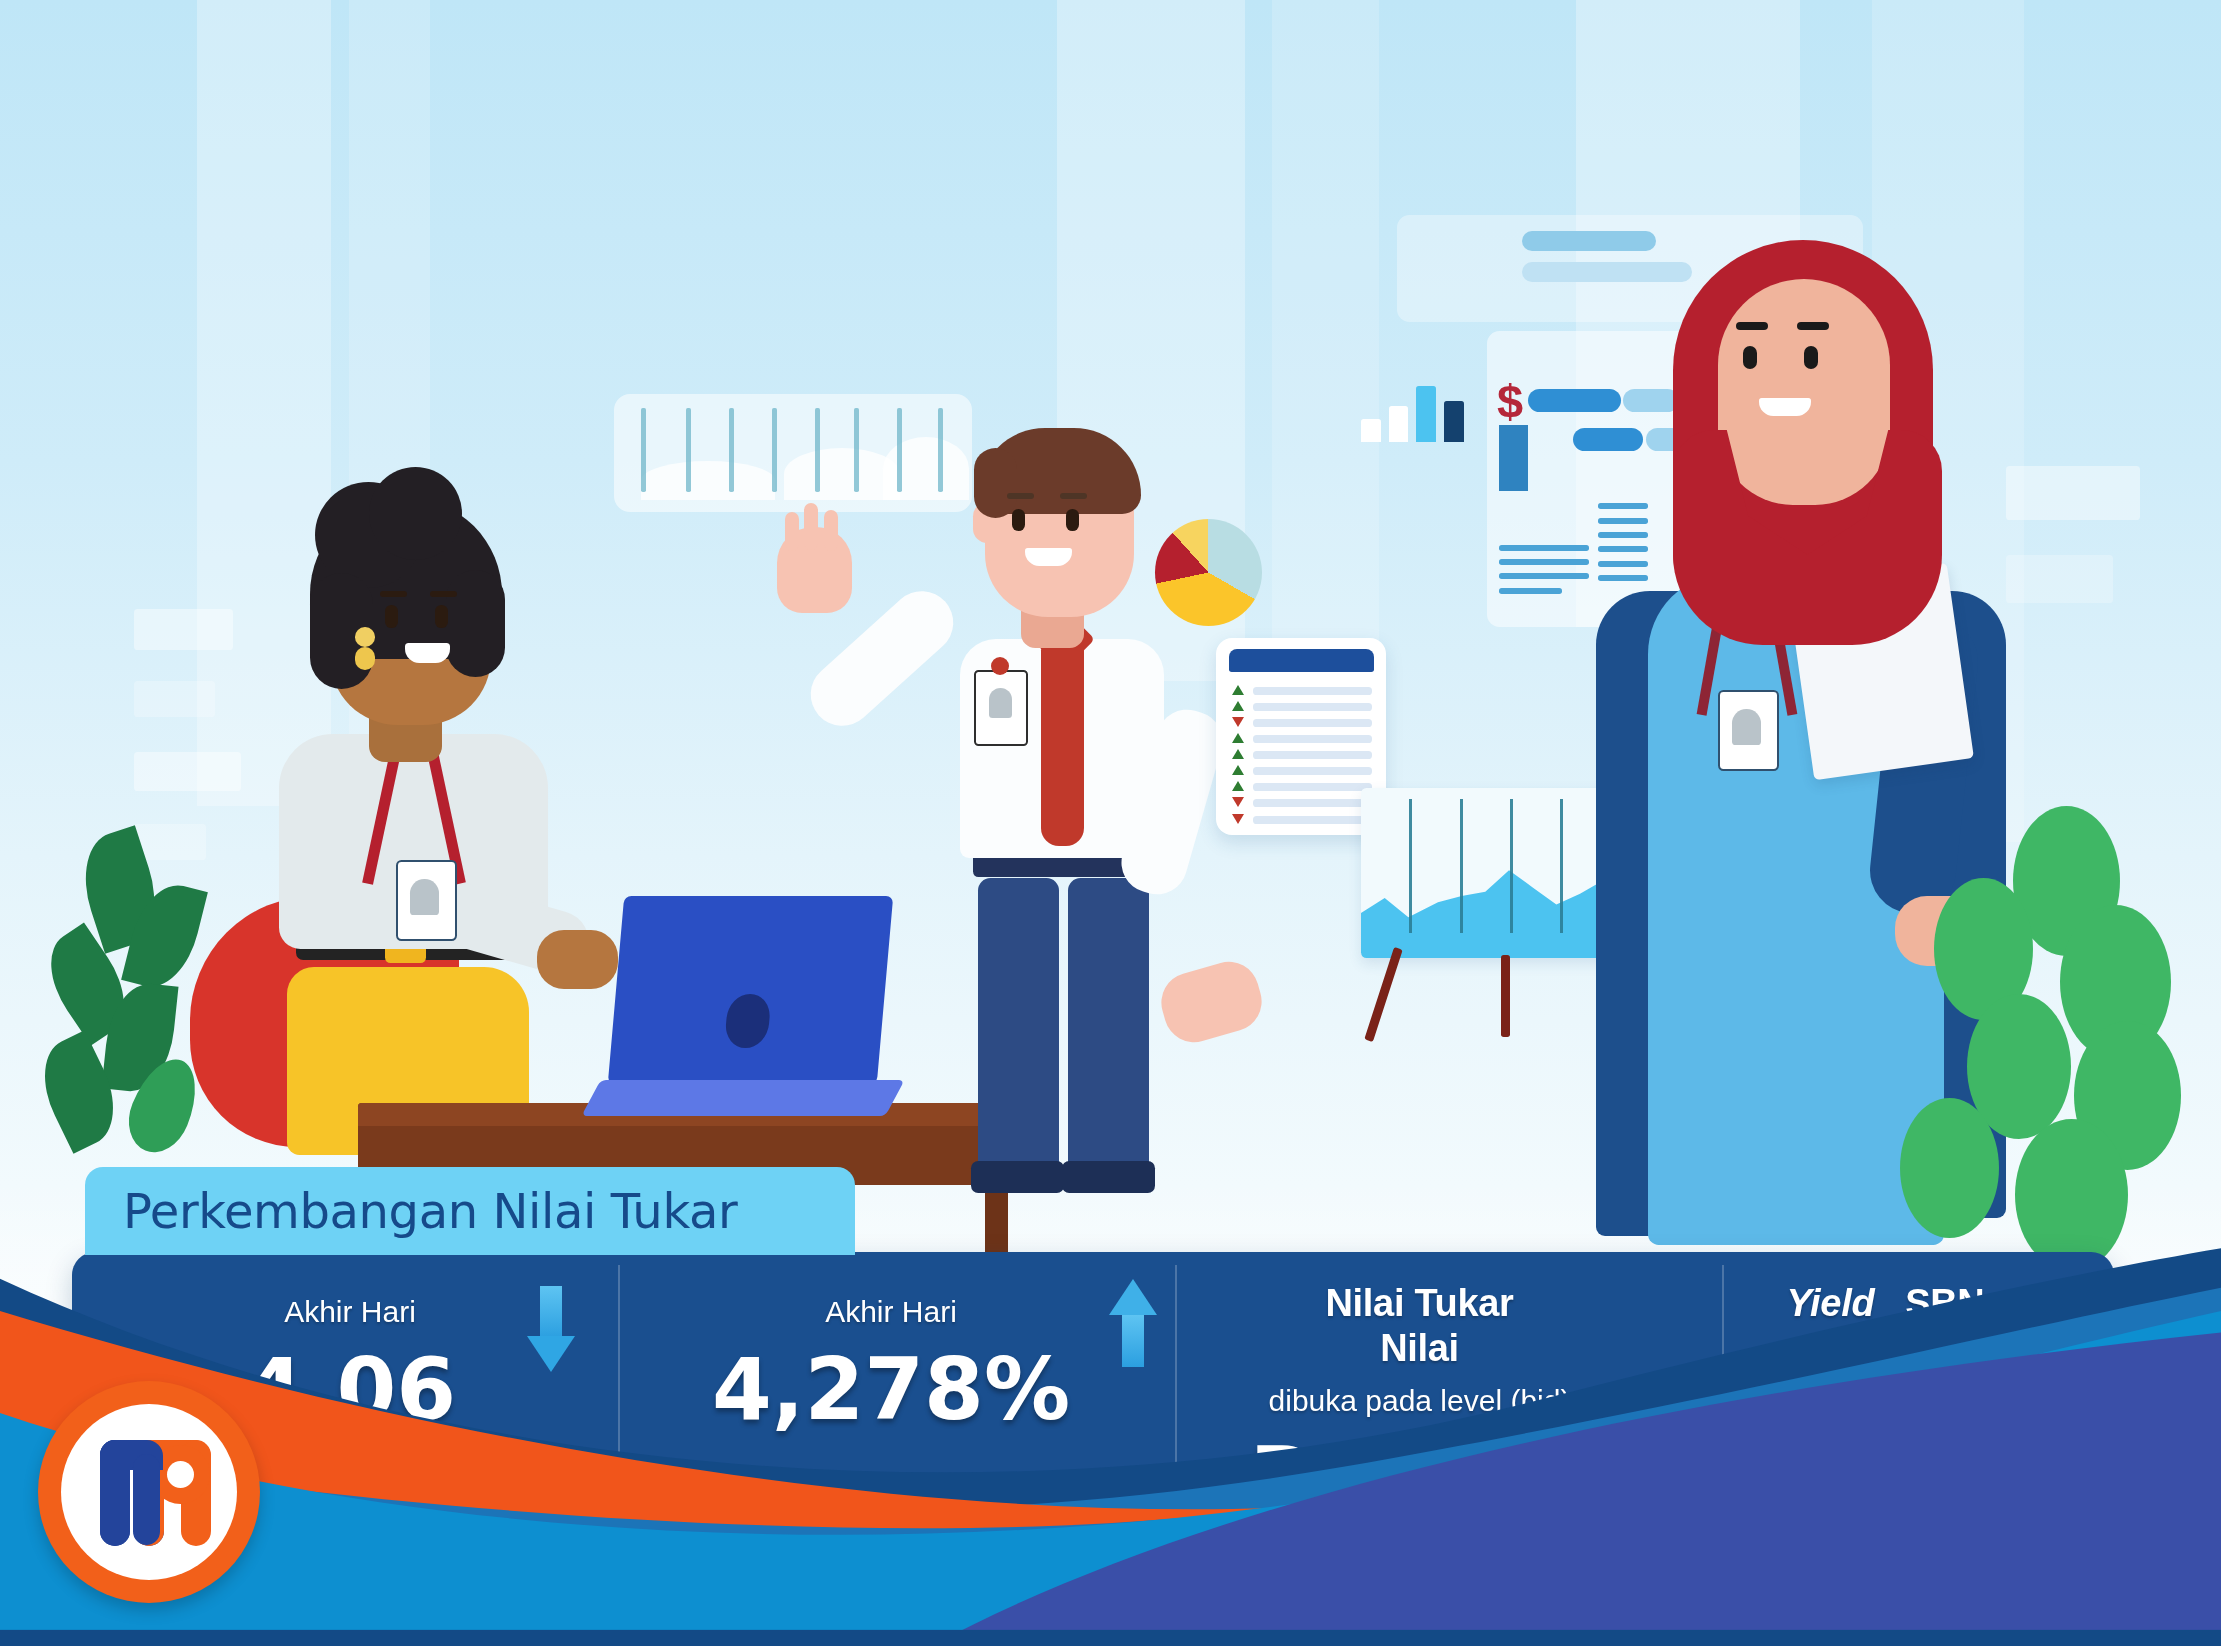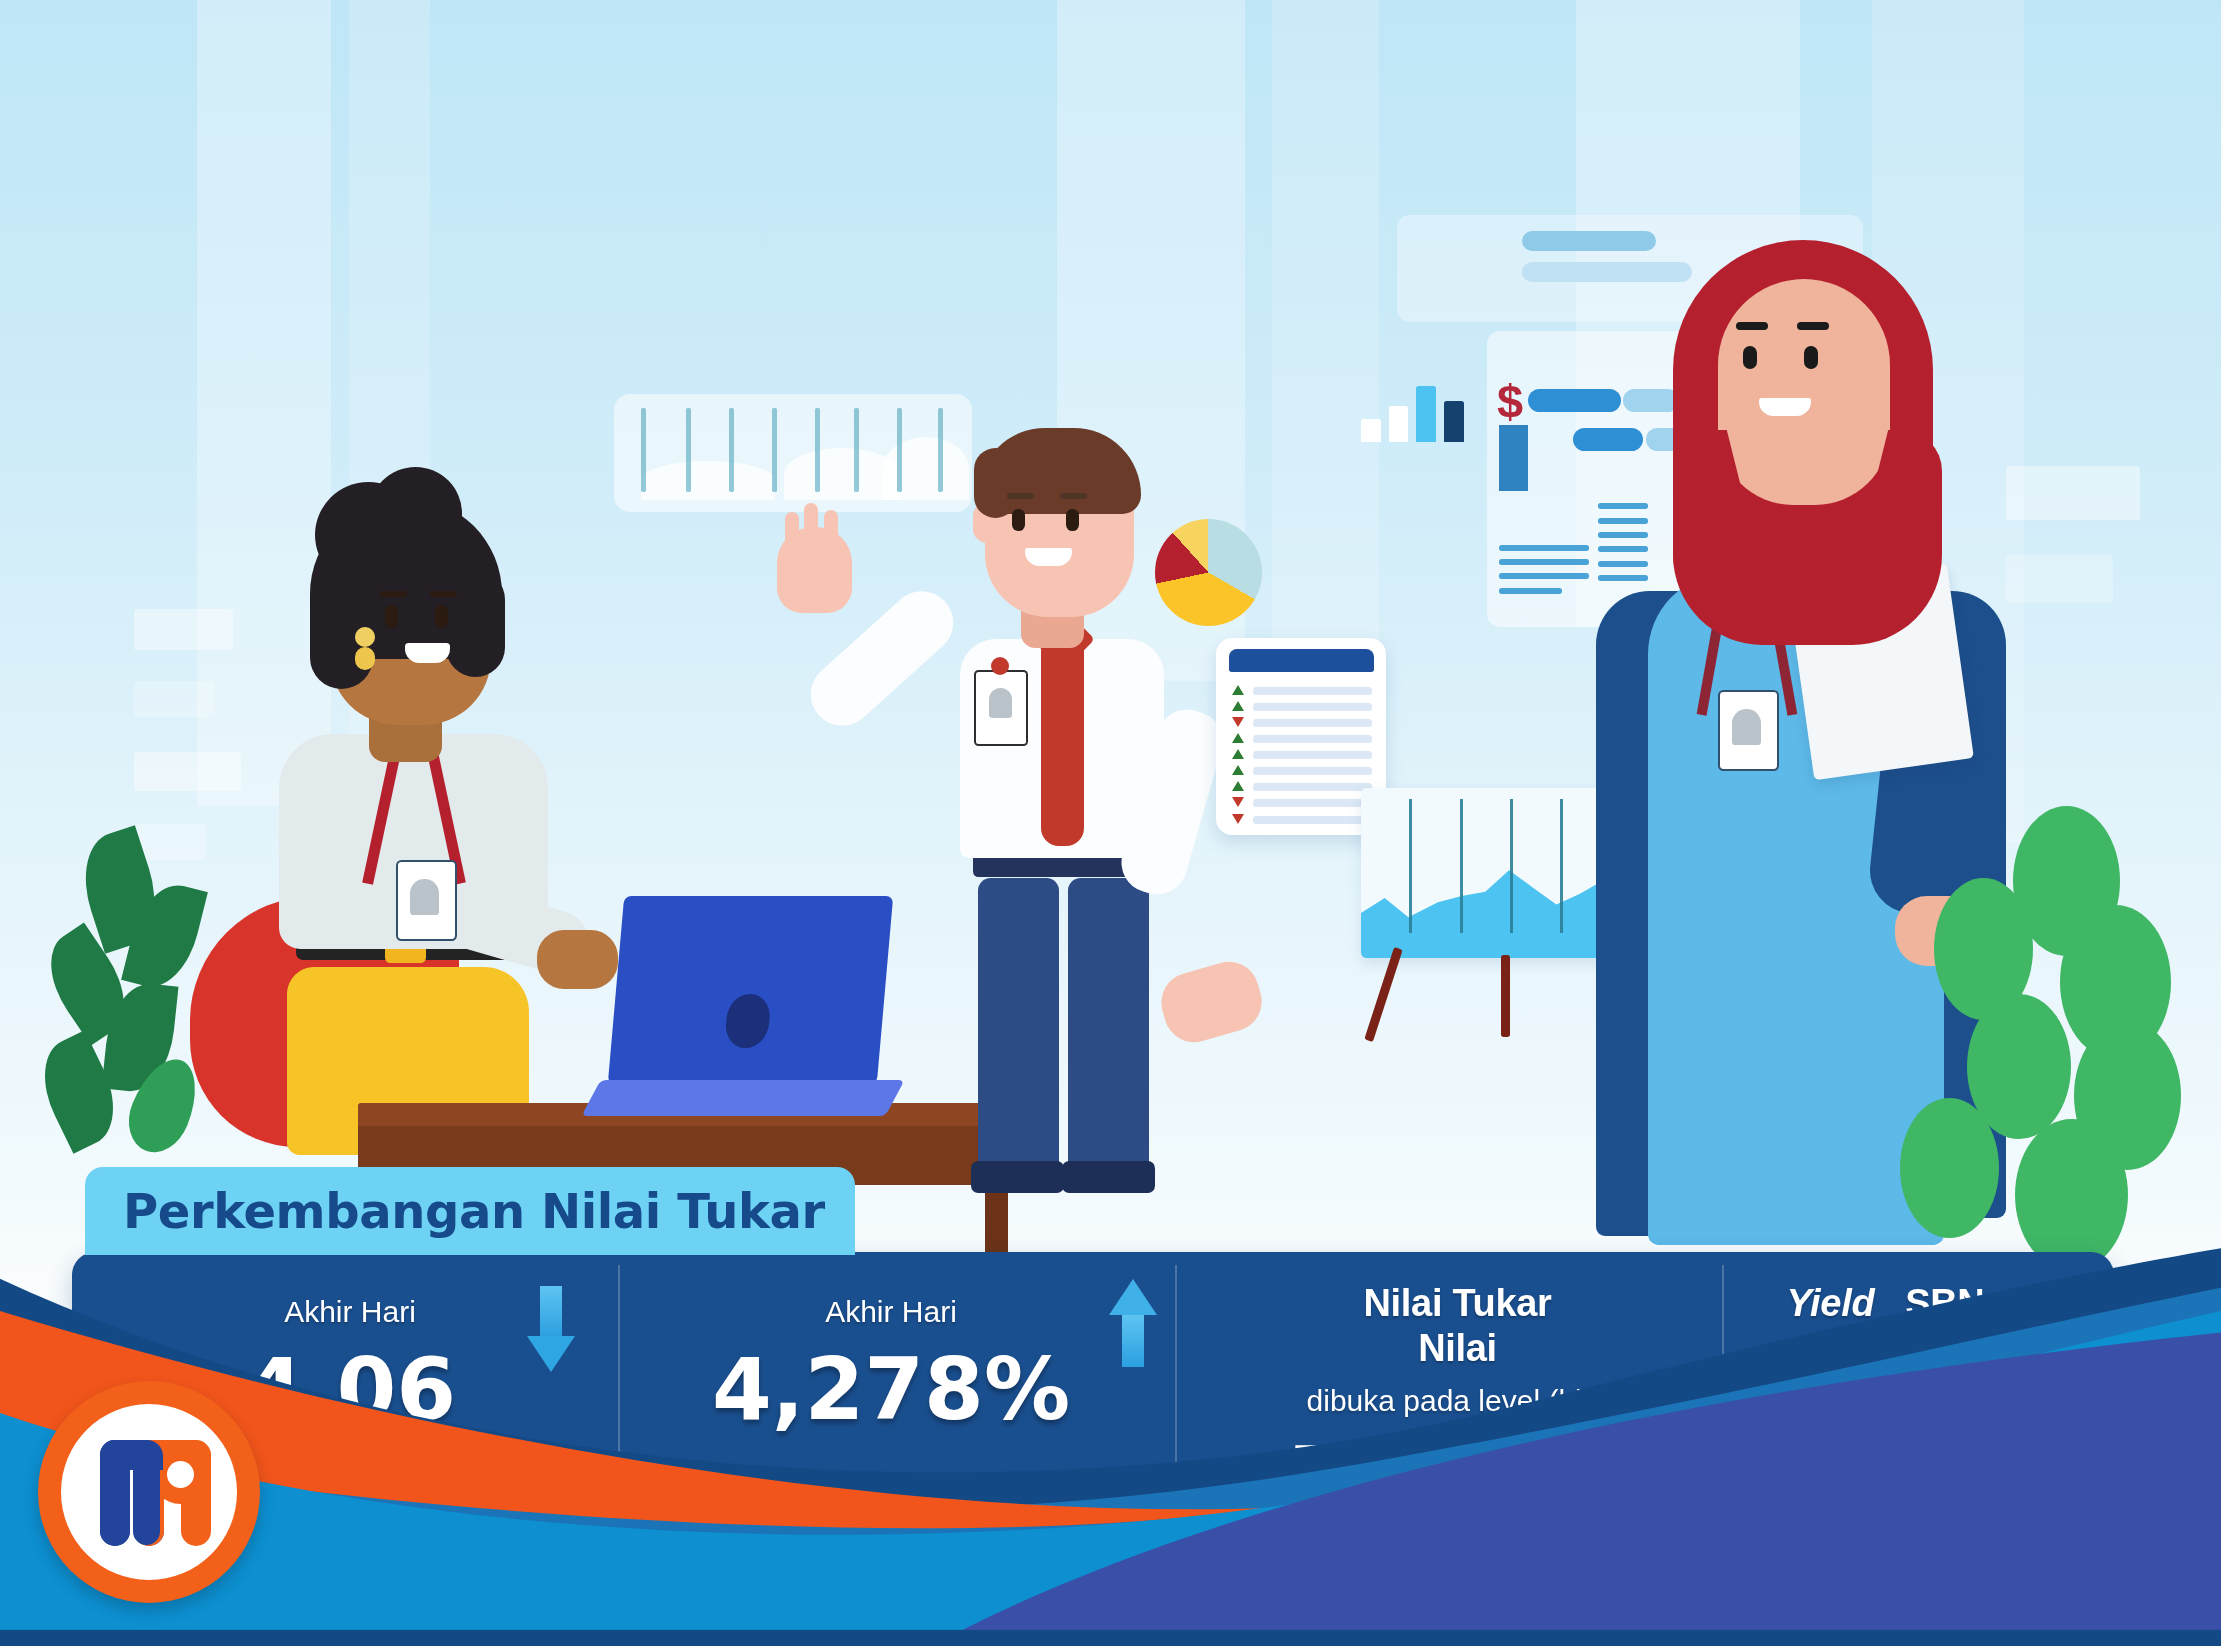--- a/index.html
+++ b/index.html
@@ -91,21 +91,21 @@
   .leaf{position:absolute;background:#1f7a45;border-radius:60% 0 60% 0;}
   .leaf2{position:absolute;background:#2f9e57;border-radius:50% 50% 50% 50%/60% 60% 40% 40%;}
   .leaf3{position:absolute;background:#3fb765;border-radius:50%;}
 
   
   #panel{position:absolute;left:72px;top:1252px;width:2042px;height:296px;
          background:#1a4f8f;border-radius:23px;box-shadow:0 9px 27px rgba(10,50,95,.22);}
   #panel-head{position:absolute;left:85px;top:1167px;width:770px;height:88px;
          background:#6ed2f5;border-radius:18px 18px 0 0;display:flex;align-items:center;padding-left:38px;
          box-sizing:border-box;}
-  #panel-head .t{font-family:"DejaVu Sans",sans-serif;font-weight:bold;font-size:48px;color:#164a8a;letter-spacing:-0.4px;}
+  #panel-head .t{font-family:"DejaVu Sans",sans-serif;font-weight:normal;font-size:48px;color:#164a8a;letter-spacing:-0.4px;}
 
   .vdiv{position:absolute;top:12.5px;bottom:12.5px;width:1.8px;background:rgba(255,255,255,.22);}
 
   .card{position:absolute;top:0;bottom:0;color:#fff;text-align:center;box-sizing:border-box;}
   .card .lbl{font-size:38px;font-weight:bold;line-height:1.18;letter-spacing:-0.3px;
              text-shadow:0 1.8px 2.7px rgba(0,0,0,.28);}
   .card .lbl .it{font-style:italic;}
   .card .sub{font-size:30px;line-height:1.2;margin-top:12.5px;text-shadow:0 1.8px 2.7px rgba(0,0,0,.25);}
   .card .val{font-family:"DejaVu Sans",sans-serif;font-weight:bold;font-size:86px;line-height:1;margin-top:16px;
              text-shadow:0 3.6px 5.4px rgba(0,0,0,.32);}
@@ -409,21 +409,21 @@
 
   <div class="card" style="left:627px;width:528px;top:1281px;height:269px;">
     <div class="arrow up" style="left:482px;top:-1.8px;height:90px;">
       <div class="stem"></div>
         <div class="head"></div>
     </div>
     <div class="sub">Akhir Hari</div>
     <div class="val">4,278%</div>
   </div>
 
-  <div class="card" style="left:1220px;width:475px;top:1281px;height:269px;">
+  <div class="card" style="left:1182px;width:475px;top:1281px;height:269px;">
     <div class="lbl">Nilai Tukar</div>
     <div class="lbl">Nilai</div>
     <div class="sub">dibuka pada level (bid)</div>
     <div class="val">Rp16.3</div>
   </div>
 
   <div class="card" style="left:1684px;width:403px;top:1281px;height:269px;">
     <div class="lbl">
       <span class="it">Yield</span>
       <span>&nbsp;</span>

